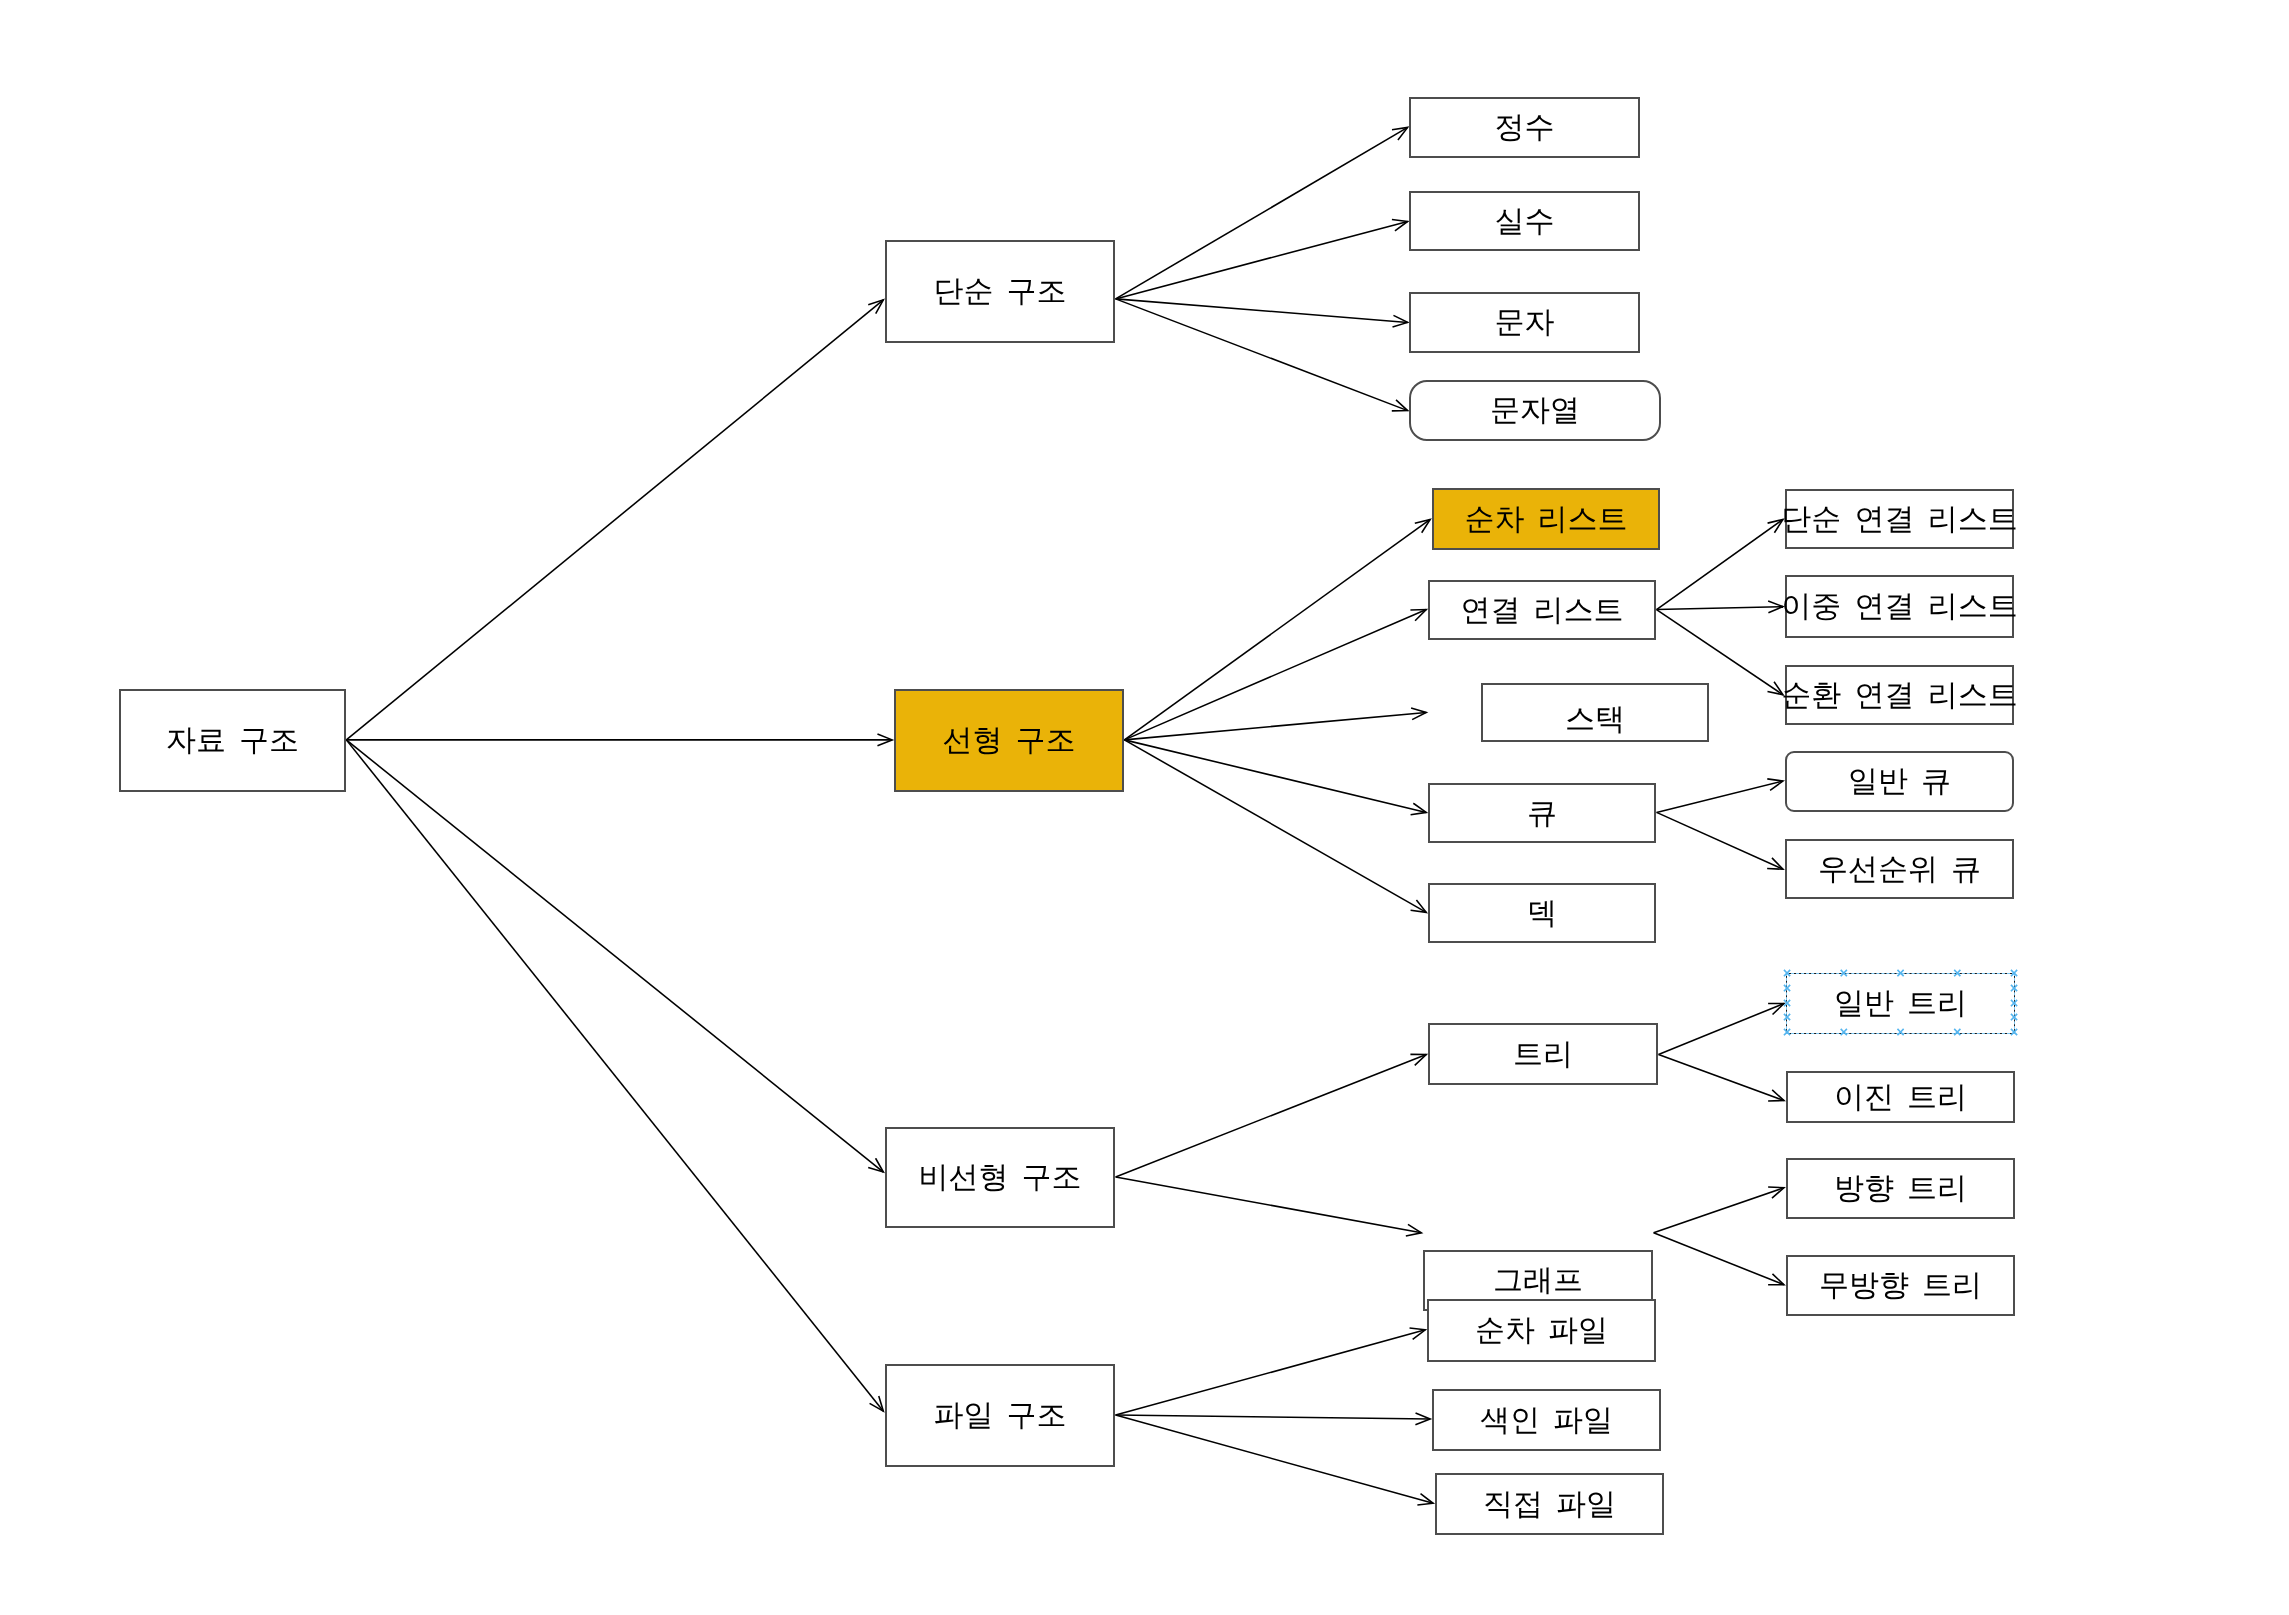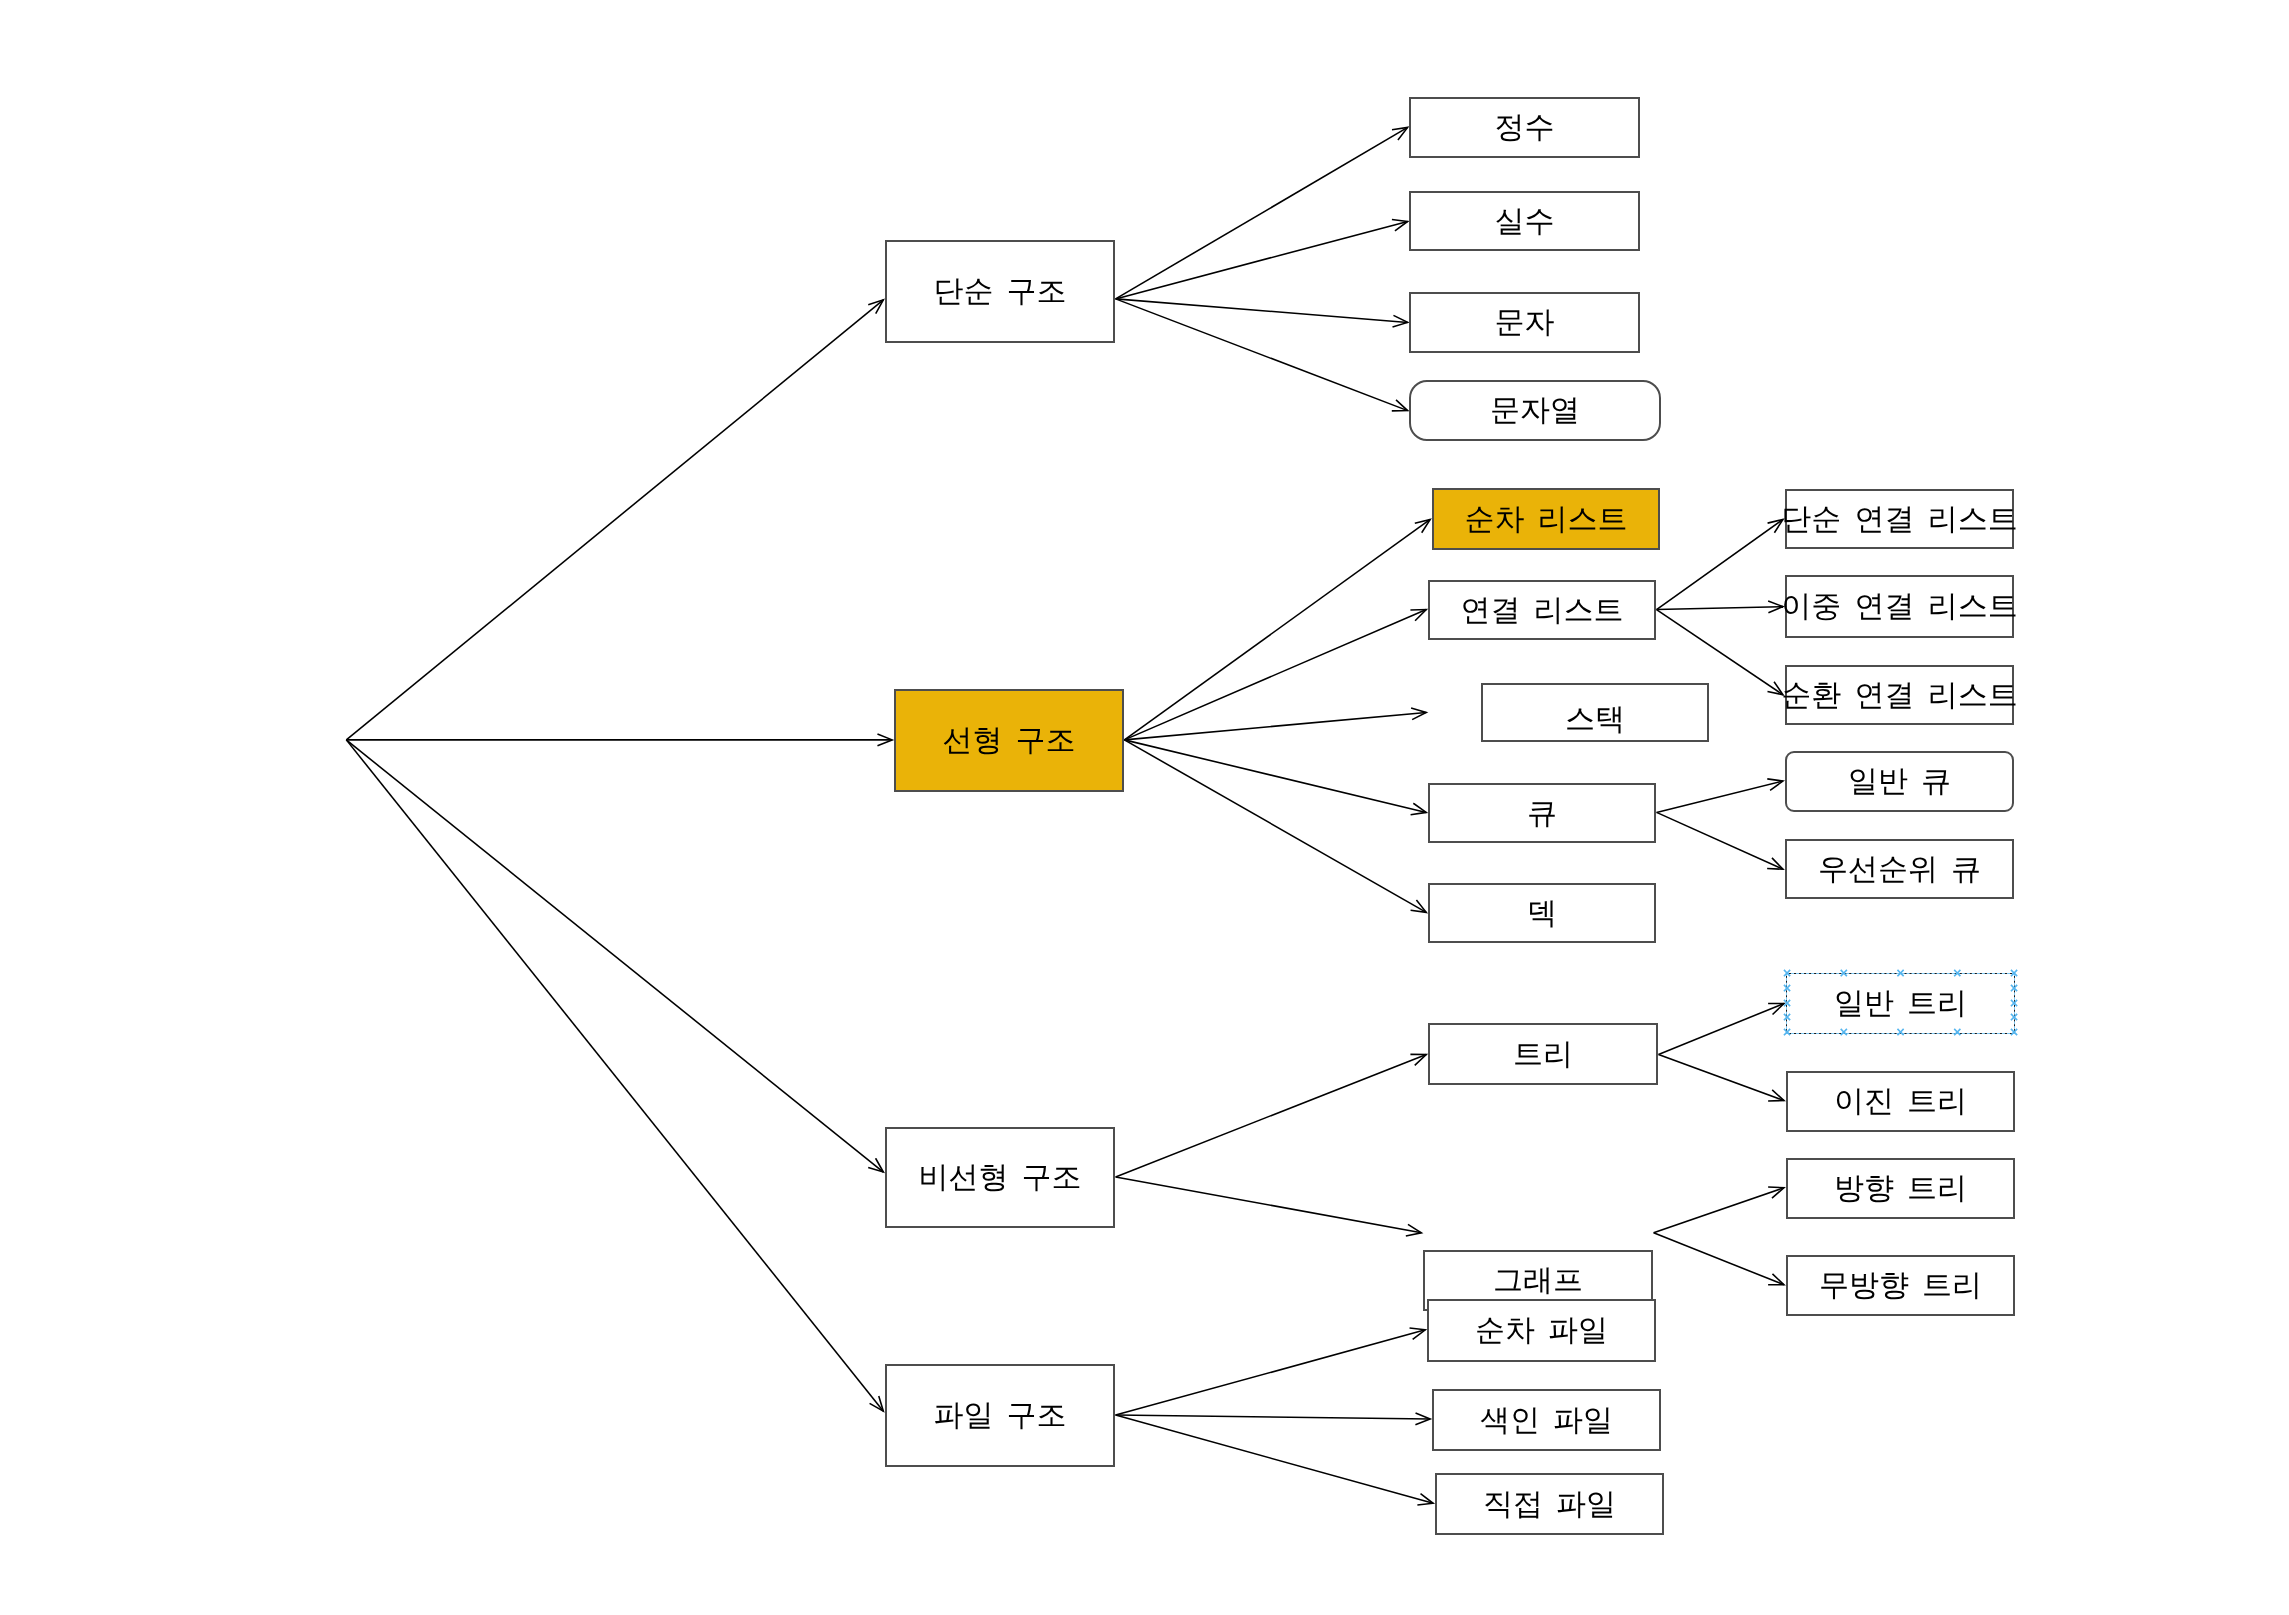--- a/index.html
+++ b/index.html
@@ -99,20 +99,23 @@
 
       <line x1="1687" y1="1258" x2="1820" y2="1212" marker-end="url(#arrow)"></line>
       <line x1="1687" y1="1258" x2="1820" y2="1311" marker-end="url(#arrow)"></line>
 
       <line x1="1138" y1="1444" x2="1454" y2="1357" marker-end="url(#arrow)"></line>
       <line x1="1138" y1="1444" x2="1459" y2="1448" marker-end="url(#arrow)"></line>
       <line x1="1138" y1="1444" x2="1462" y2="1534" marker-end="url(#arrow)"></line>
     </g>
   </svg>
 
+  <div class="node" style="left:119px; top:689px; width:227px; height:103px;">
+    <span>자료 구조</span>
+  </div>
 
   <div class="node" style="left:885px; top:240px; width:230px; height:103px;">
     <span>단순 구조</span>
   </div>
   <div class="node highlighted" style="left:894px; top:689px; width:230px; height:103px;">
     <span>선형 구조</span>
   </div>
   <div class="node" style="left:885px; top:1127px; width:230px; height:101px;">
     <span>비선형 구조</span>
   </div>
@@ -185,21 +188,21 @@
     <span class="handle" style="left:0%;   top:75%;">×</span>
     <span class="handle" style="left:100%; top:25%;">×</span>
     <span class="handle" style="left:100%; top:50%;">×</span>
     <span class="handle" style="left:100%; top:75%;">×</span>
     <span class="handle" style="left:0%;   top:100%;">×</span>
     <span class="handle" style="left:25%;  top:100%;">×</span>
     <span class="handle" style="left:50%;  top:100%;">×</span>
     <span class="handle" style="left:75%;  top:100%;">×</span>
     <span class="handle" style="left:100%; top:100%;">×</span>
   </div>
-  <div class="node" style="left:1786px; top:1071px; width:229px; height:61px;">
+  <div class="node" style="left:1786px; top:1071px; width:229px; height:52px;">
     <span>이진 트리</span>
   </div>
 
   <div class="node" style="left:1786px; top:1158px; width:229px; height:61px;">
     <span>방향 트리</span>
   </div>
   <div class="node" style="left:1786px; top:1255px; width:229px; height:61px;">
     <span>무방향 트리</span>
   </div>
 

